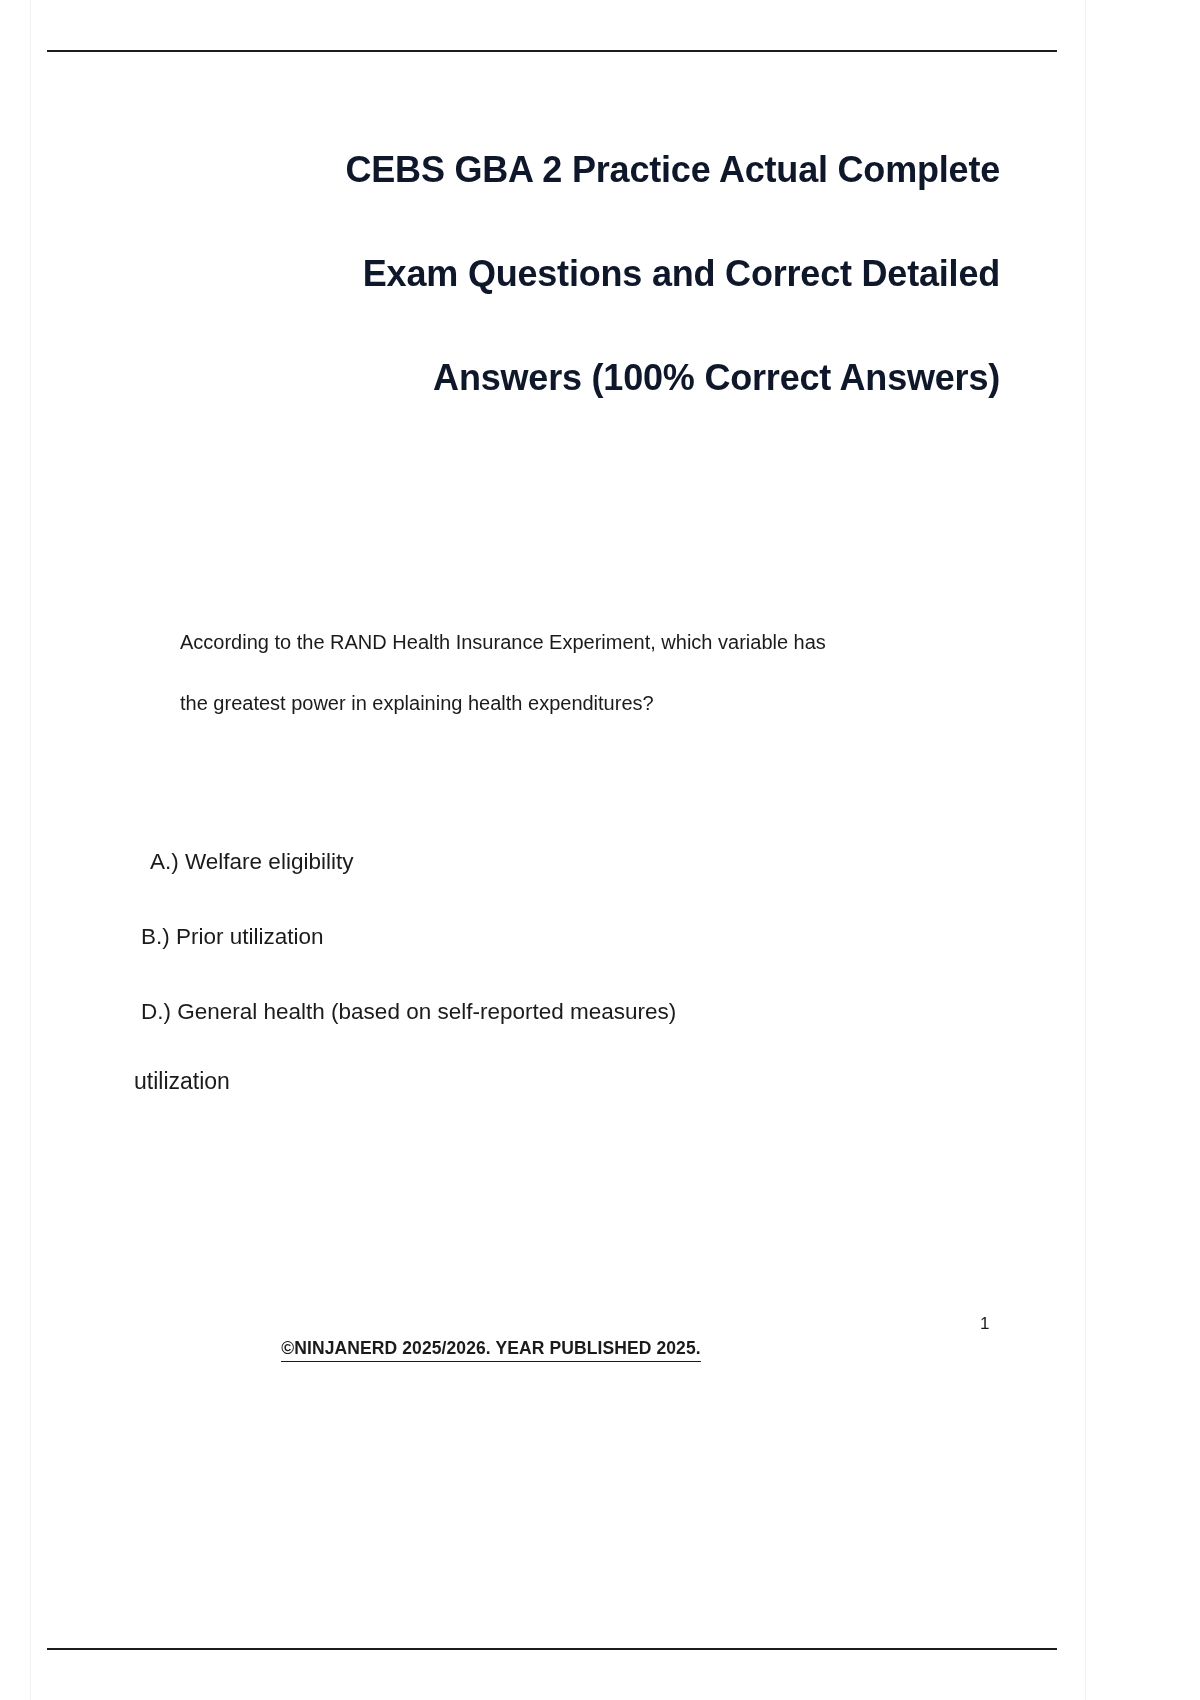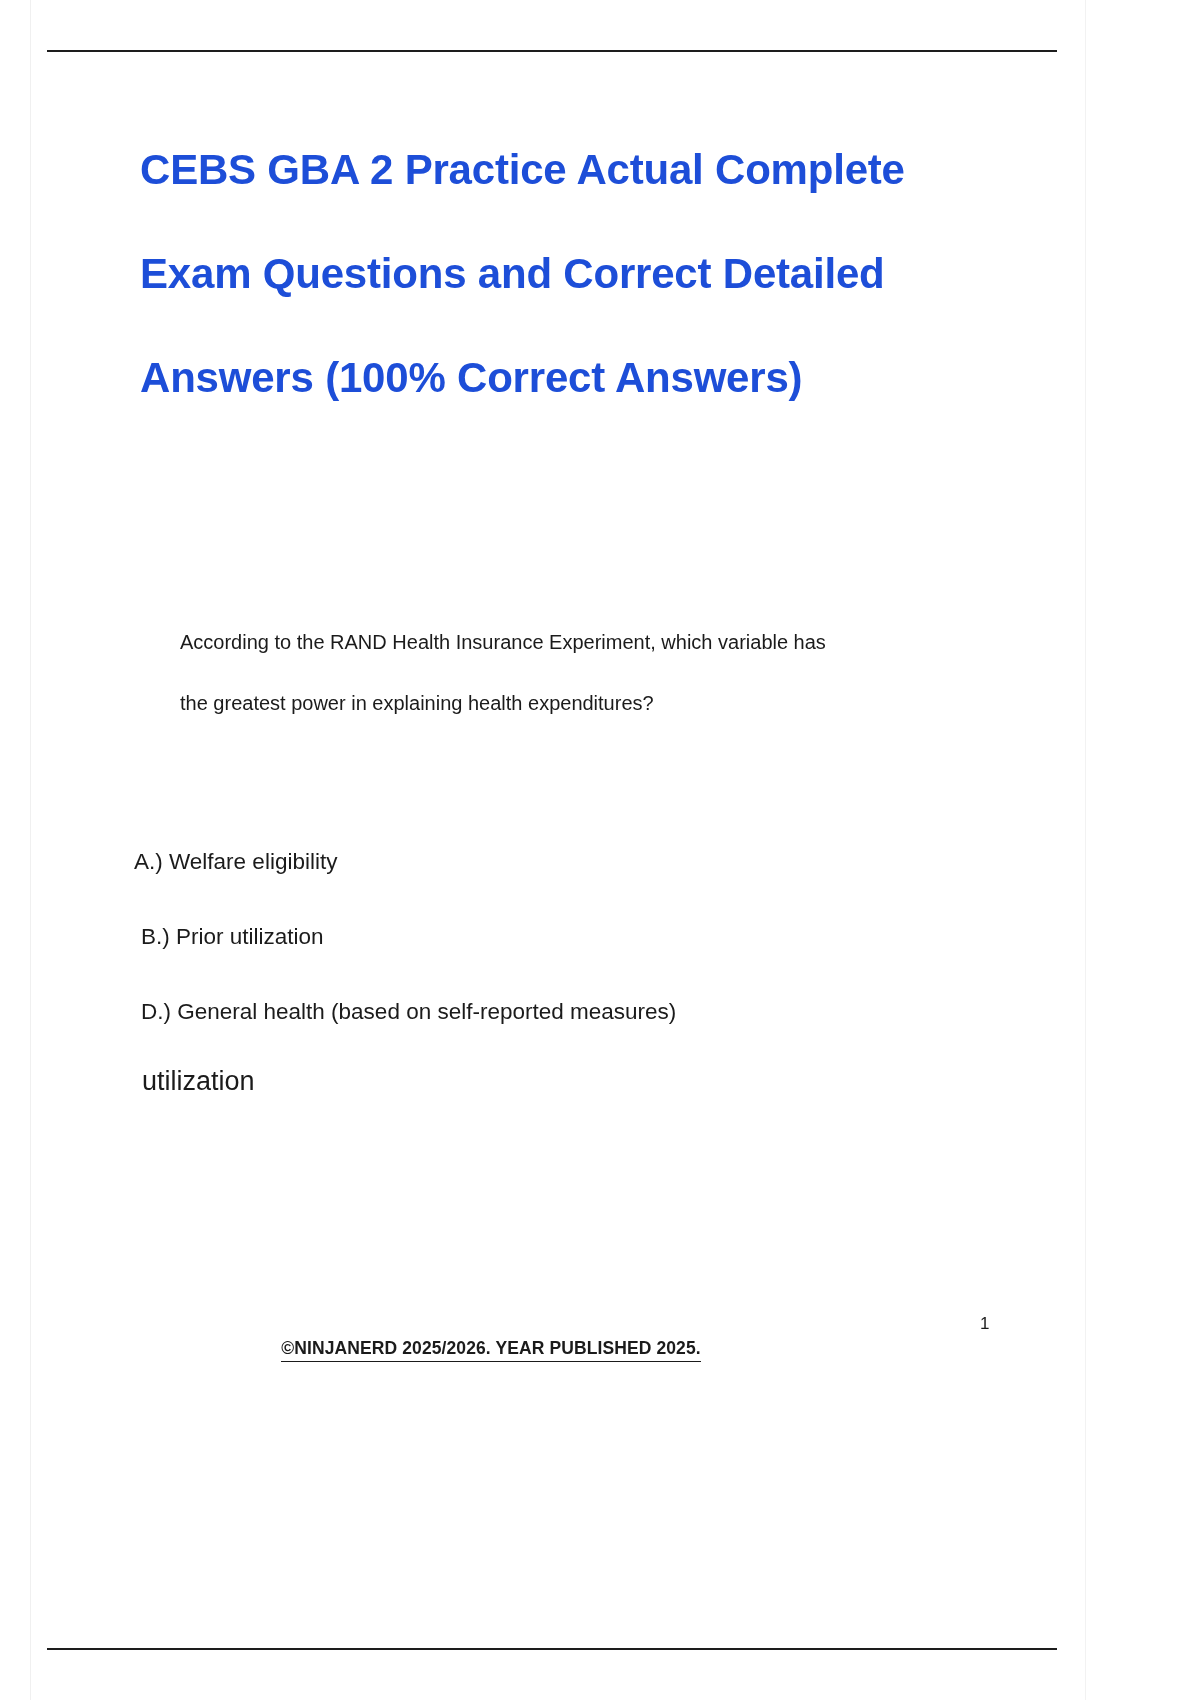--- a/index.html
+++ b/index.html
@@ -52,25 +52,25 @@
     left: 1085px; top: 0;
     width: 1px; height: 1700px;
     background: #f2f2f2;
   }
 
   .doc-title {
     position: absolute;
     left: 140px;
     top: 118px;
     width: 860px;
-    text-align: left;
-    font-size: 42px;
+    text-align: right;
+    font-size: 36px;
     font-weight: bold;
     line-height: 104px;
-    color: #1d4ed8;
+    color: #0f172a;
     letter-spacing: -0.2px;
     font-family: "Liberation Sans", sans-serif;
   }
 
   .body-block {
     position: absolute;
     left: 134px;
     top: 612px;
     width: 860px;
   }
@@ -86,33 +86,33 @@
 
   .spacer-lg { height: 90px; }
 
   .opt {
     font-size: 22.5px;
     color: #1b1b1b;
     line-height: 75px;
     white-space: nowrap;
     font-family: "Liberation Sans", sans-serif;
   }
-  .opt.first { margin-left: 0px; }
+  .opt.first { margin-left: 16px; }
   .opt.indent { margin-left: 7px; }
 
   .check {
     font-weight: bold;
     letter-spacing: -1px;
   }
 
   .wrap-line {
-    font-size: 27px;
+    font-size: 23px;
     color: #1b1b1b;
     line-height: 64px;
-    margin-left: 8px;
+    margin-left: 0px;
     white-space: nowrap;
     font-family: "Liberation Sans", sans-serif;
   }
 
   .page-number {
     position: absolute;
     left: 980px;
     top: 1314px;
     font-size: 17px;
     color: #1b1b1b;

